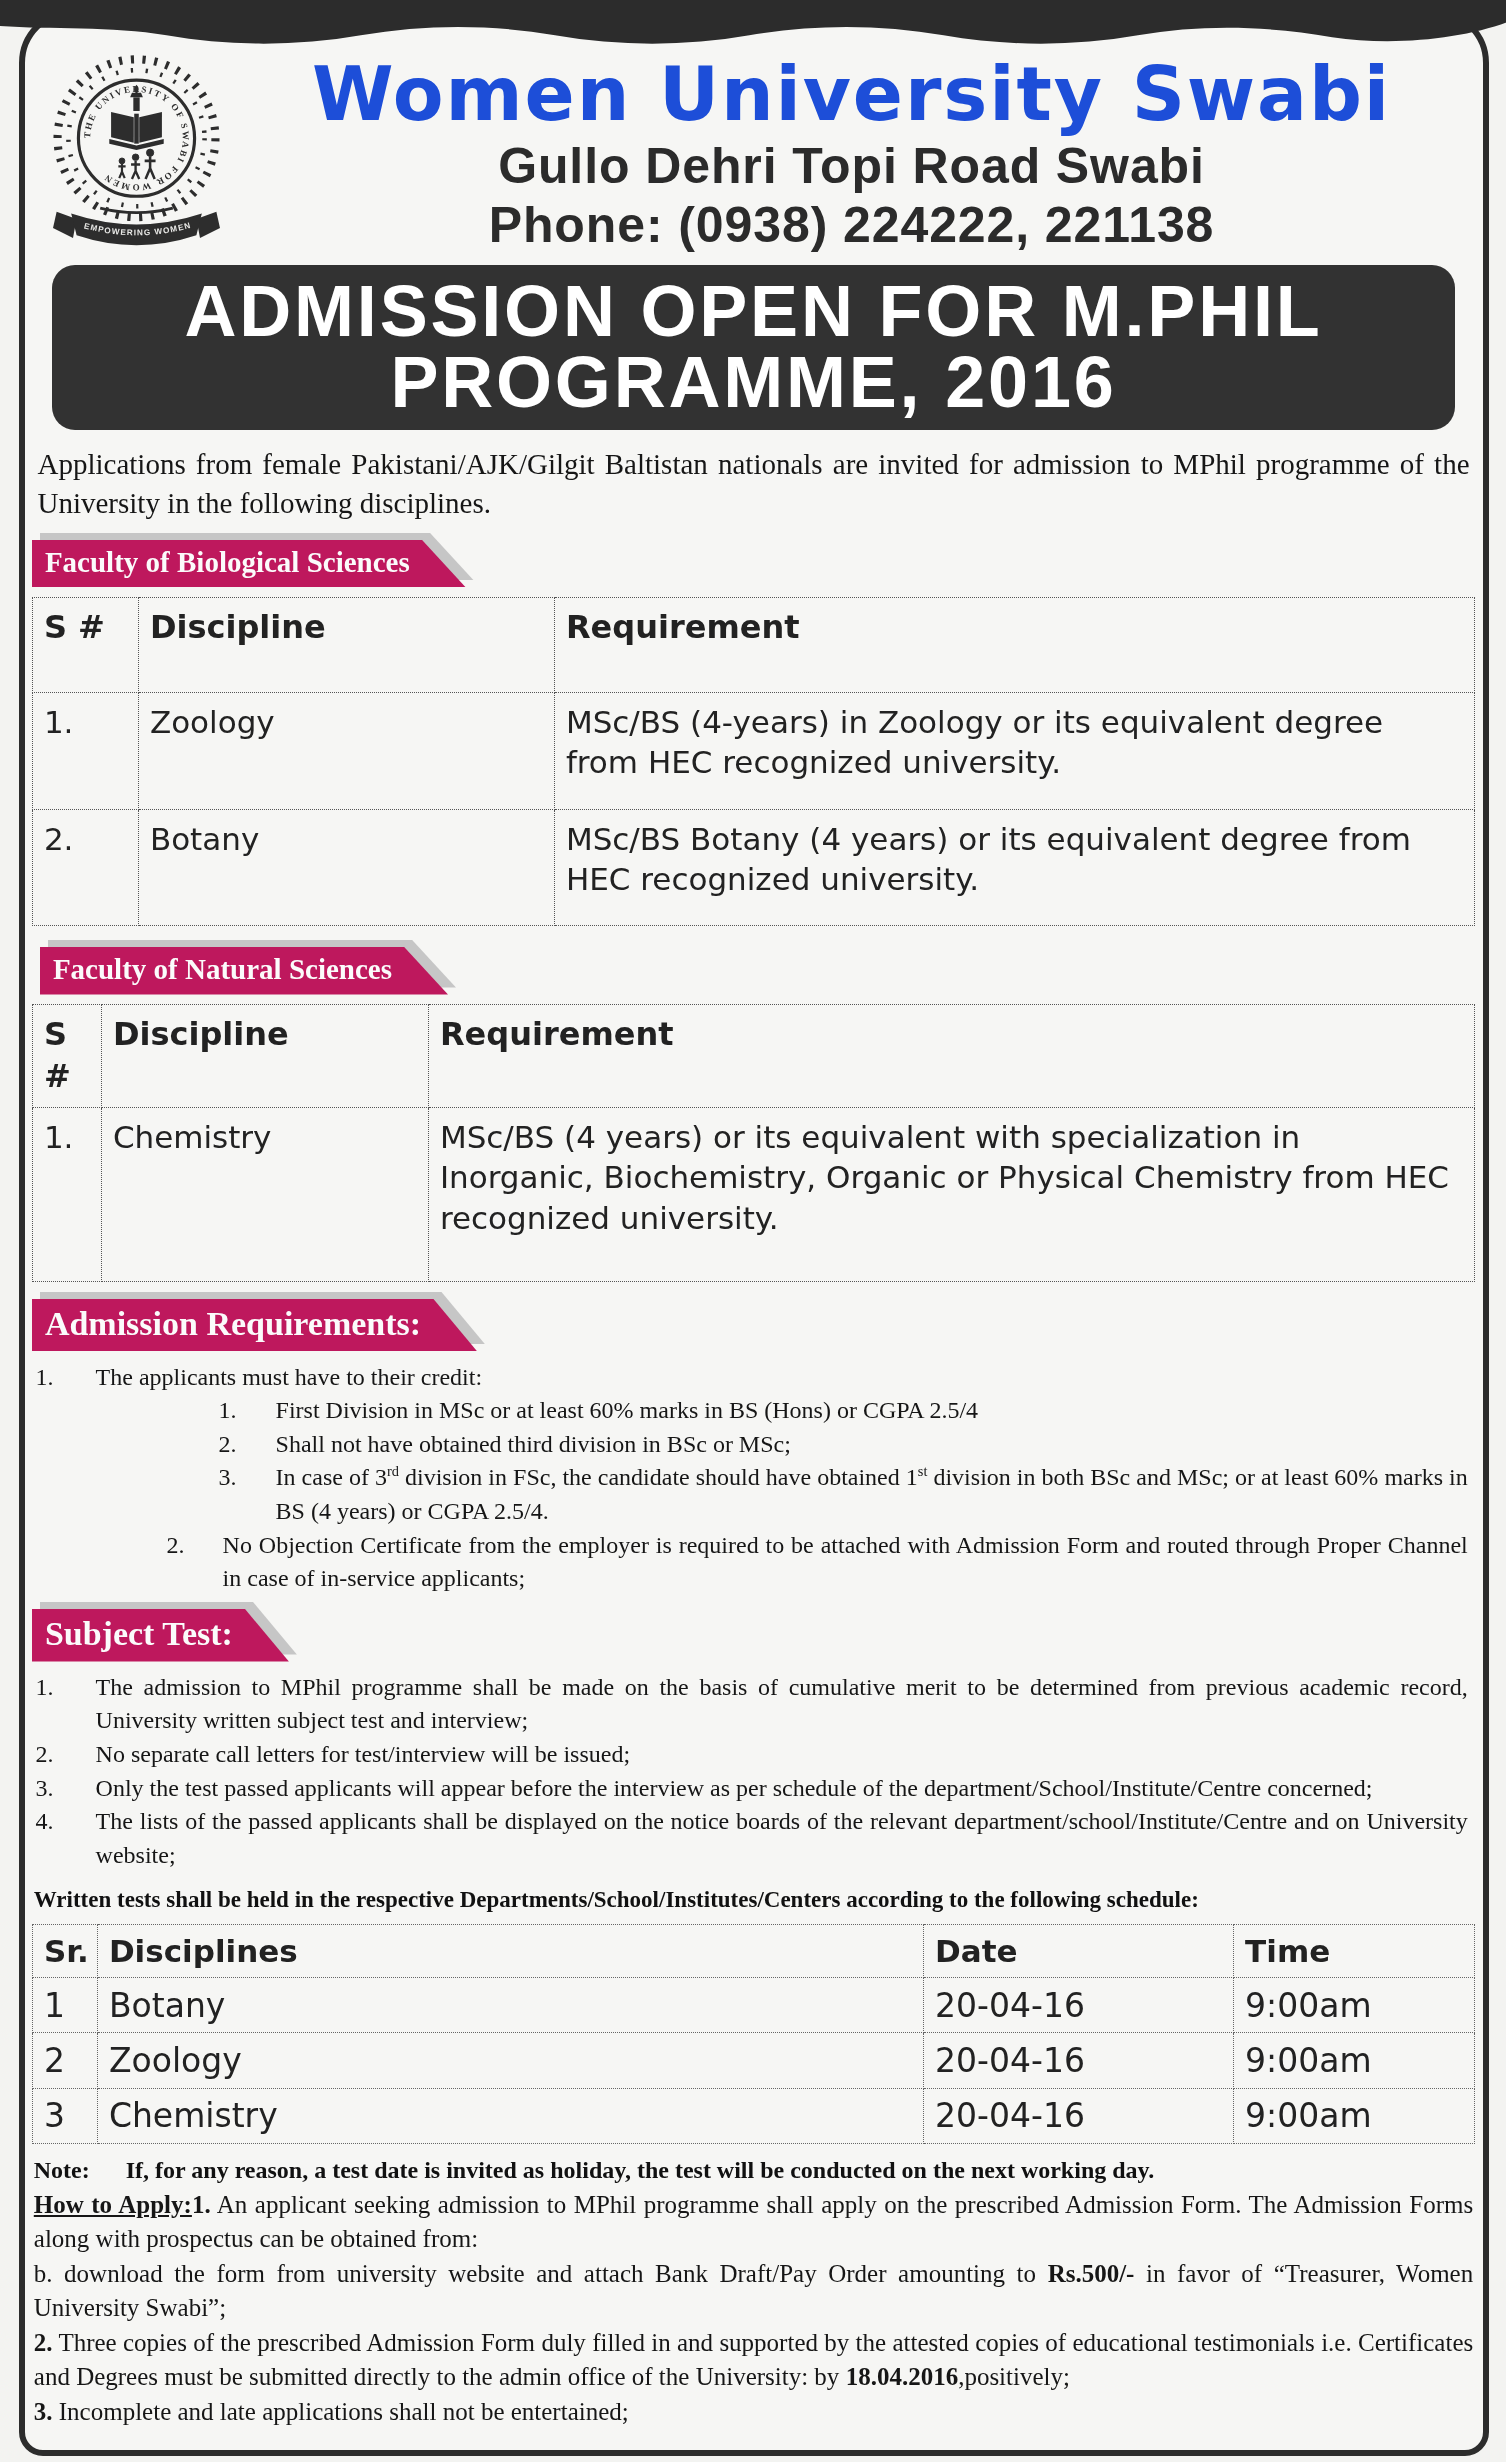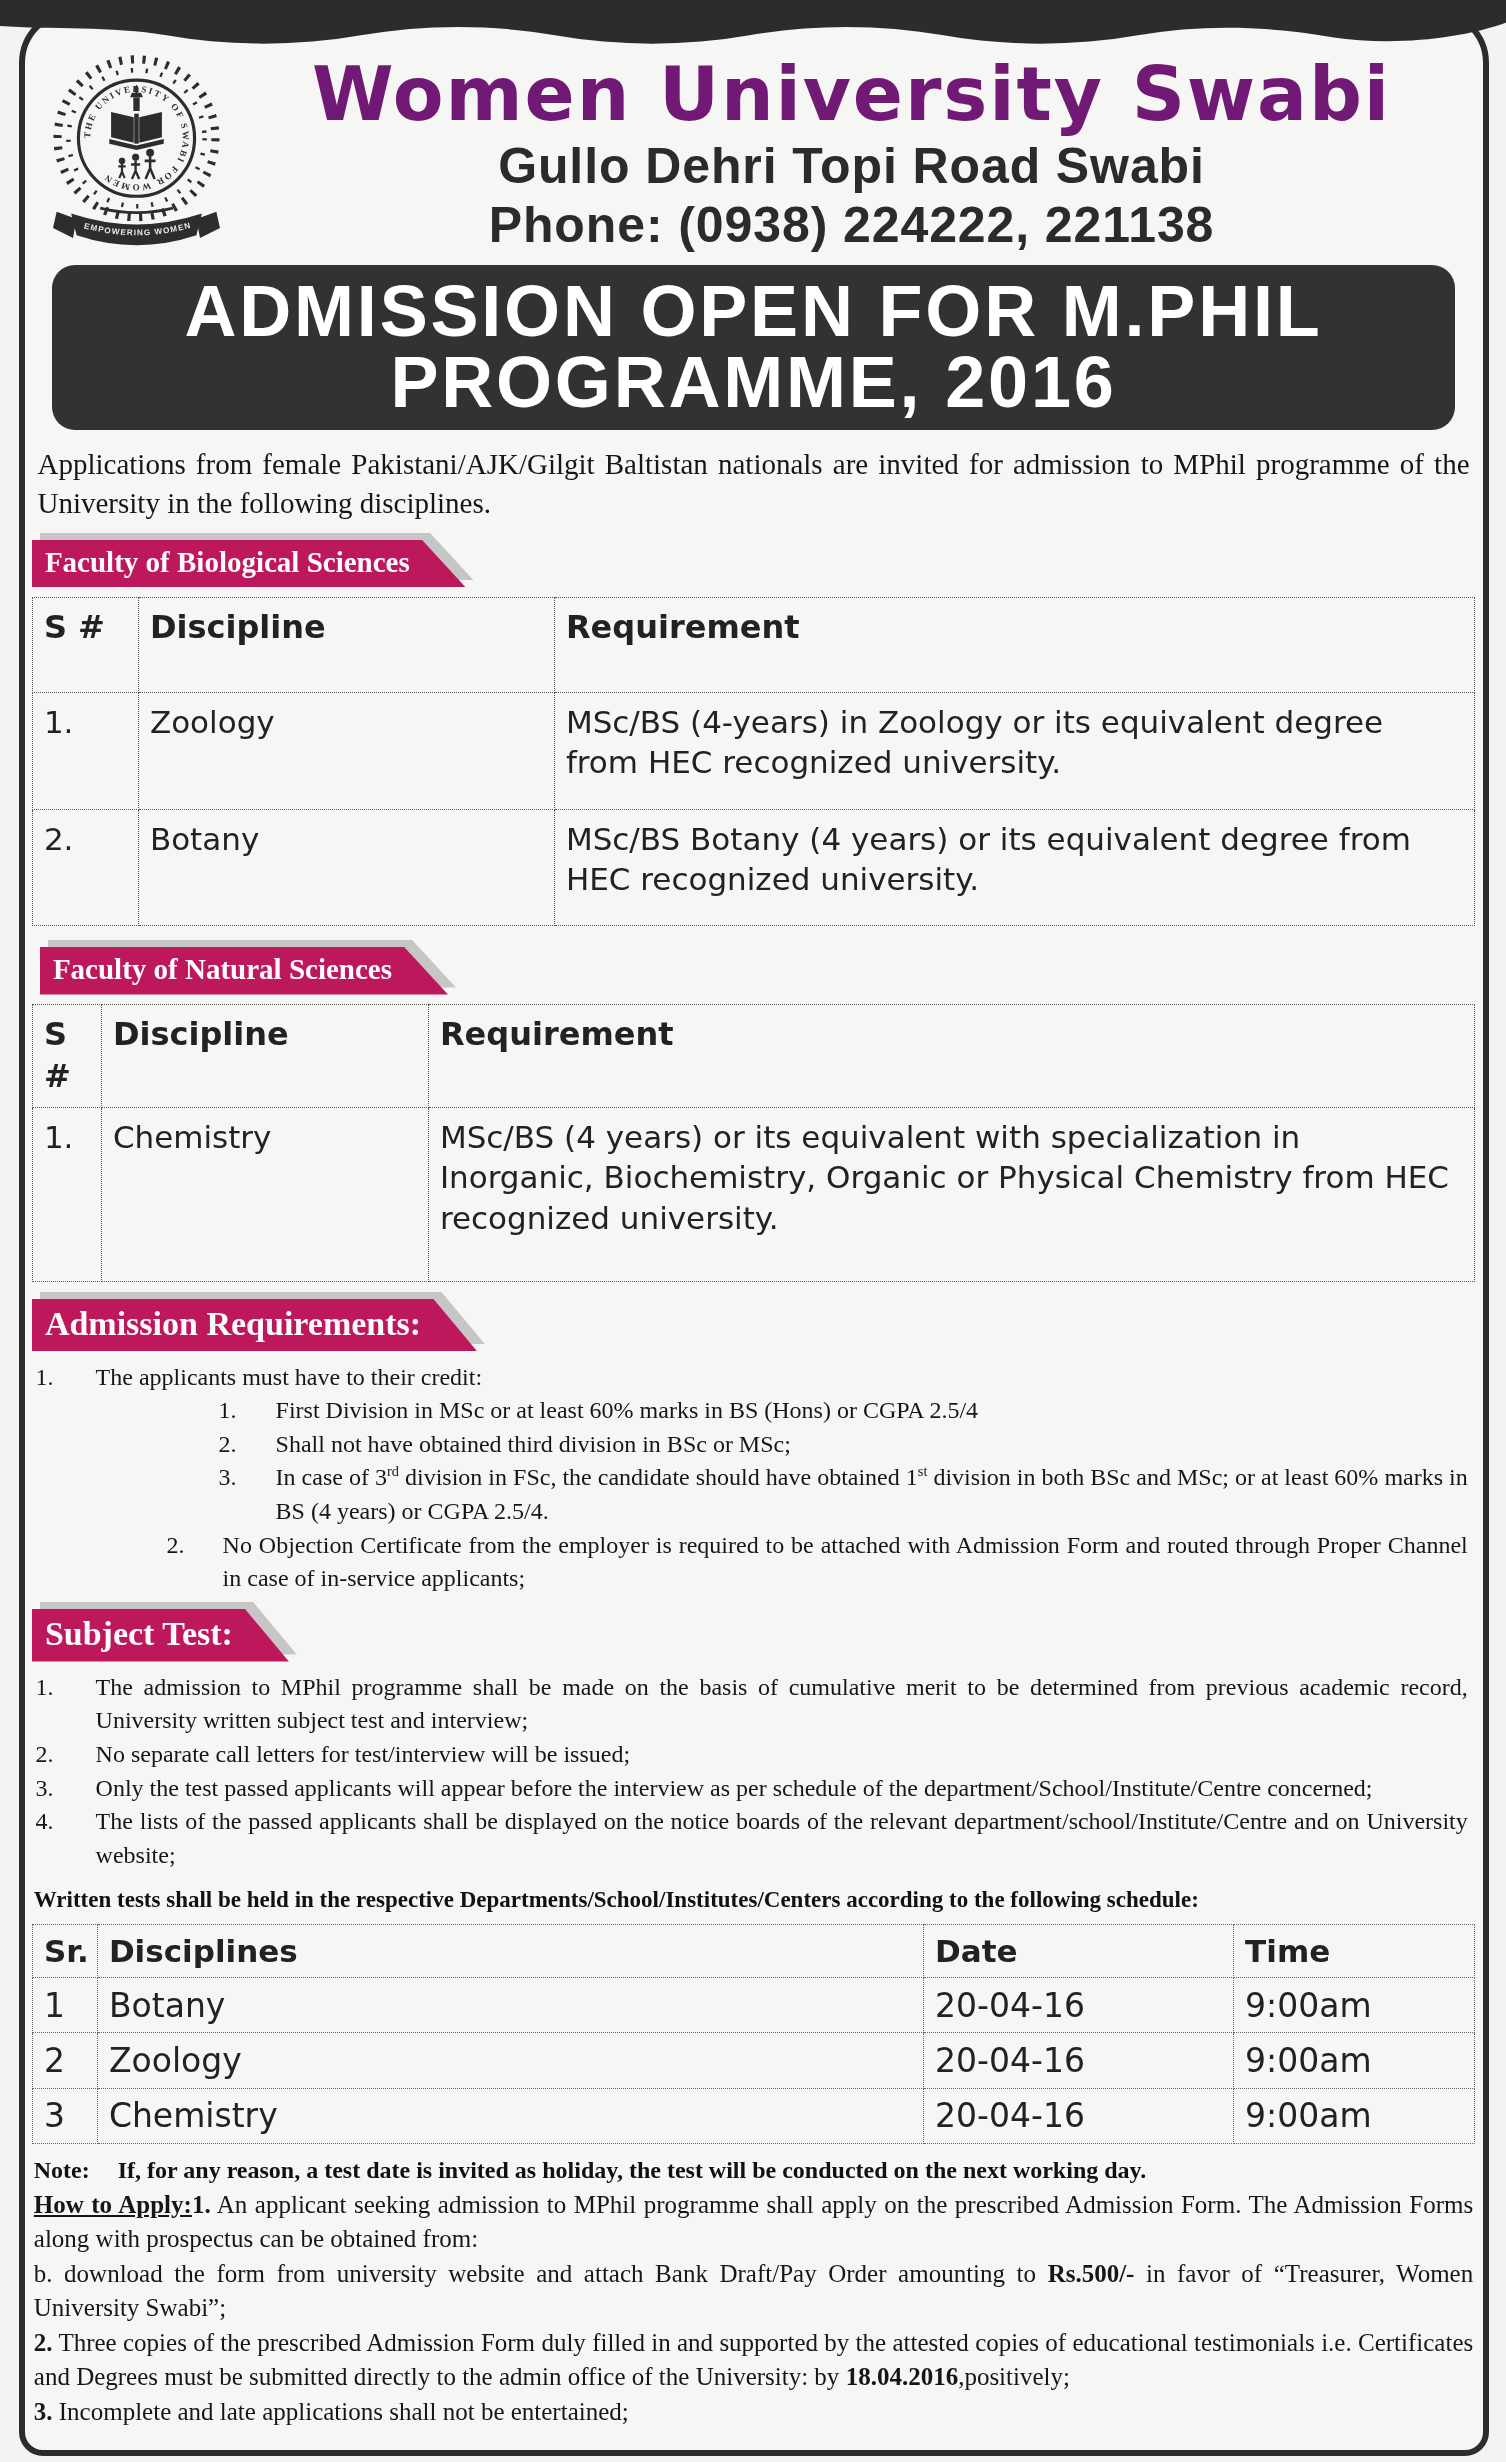--- a/index.html
+++ b/index.html
@@ -14,21 +14,21 @@
     border:6.5px solid #2c2c2c;border-radius:54px 54px 24px 24px;
     display:flex;flex-direction:column;overflow:hidden;
     padding:31px 7.4px 7.4px 7.4px;background:#f6f6f4;z-index:1;
   }
   
   .hdr{display:flex;align-items:flex-start;margin-top:5.6px;}
   .logo{width:183px;height:196px;flex:none;margin-left:13px;}
   .hdr-text{flex:1;text-align:center;padding-top:5.6px;}
   .uni-name{
     font-family:"DejaVu Sans", sans-serif;font-weight:800;font-size:74px;
-    letter-spacing:1.9px;color:#701a75;line-height:1.02;
+    letter-spacing:1.9px;color:#1d4ed8;line-height:1.02;
   }
   .uni-sub{
     font-family:"Liberation Sans", sans-serif;font-weight:bold;font-size:50px;
     color:#2b2b2b;line-height:1.08;margin-top:5.6px;letter-spacing:0.9px;
   }
   
   .banner{
     margin:13px 20.4px 0 20.4px;background:#323232;color:#fff;text-align:center;
     font-family:"Liberation Sans", sans-serif;font-weight:bold;
     font-size:72px;line-height:0.98;padding:11px 3.7px 13px 3.7px;letter-spacing:2.8px;border-radius:23px;
@@ -69,21 +69,21 @@
   
   .sched-intro{
     margin:15px 1.9px 0 1.9px;font-weight:bold;font-size:23px;white-space:nowrap;color:#111;
   }
   .stable{width:100%;margin-top:11px;font-family:"DejaVu Sans", sans-serif;font-size:33px;color:#222;}
   .stable th,.stable td{border:1.9px dotted #666;text-align:left;padding:6.5px 11px;line-height:1.25;}
   .stable th{font-size:31px;}
   .c-sr{width:65px;} .c-date{width:310px;} .c-time{width:241px;}
   
   .note{margin:13px 1.9px 0 1.9px;font-weight:bold;font-size:24px;white-space:nowrap;color:#111;}
-  .note .nlabel{margin-right:28px;}
+  .note .nlabel{margin-right:36px;}
   .howto{margin:3.7px 1.9px 0 1.9px;font-size:25px;line-height:1.38;color:#161616;text-align:justify;}
   .howto .b{font-weight:bold;}
   .howto .u{text-decoration:underline;font-weight:bold;}
 </style>
 </head>
 <body>
 
 <svg class="wave-band" viewBox="0 0 1629 56" preserveAspectRatio="none">
   <path fill="#2c2c2c" d="M0,0 H1629 V24
     C1580,42 1505,50 1440,40

